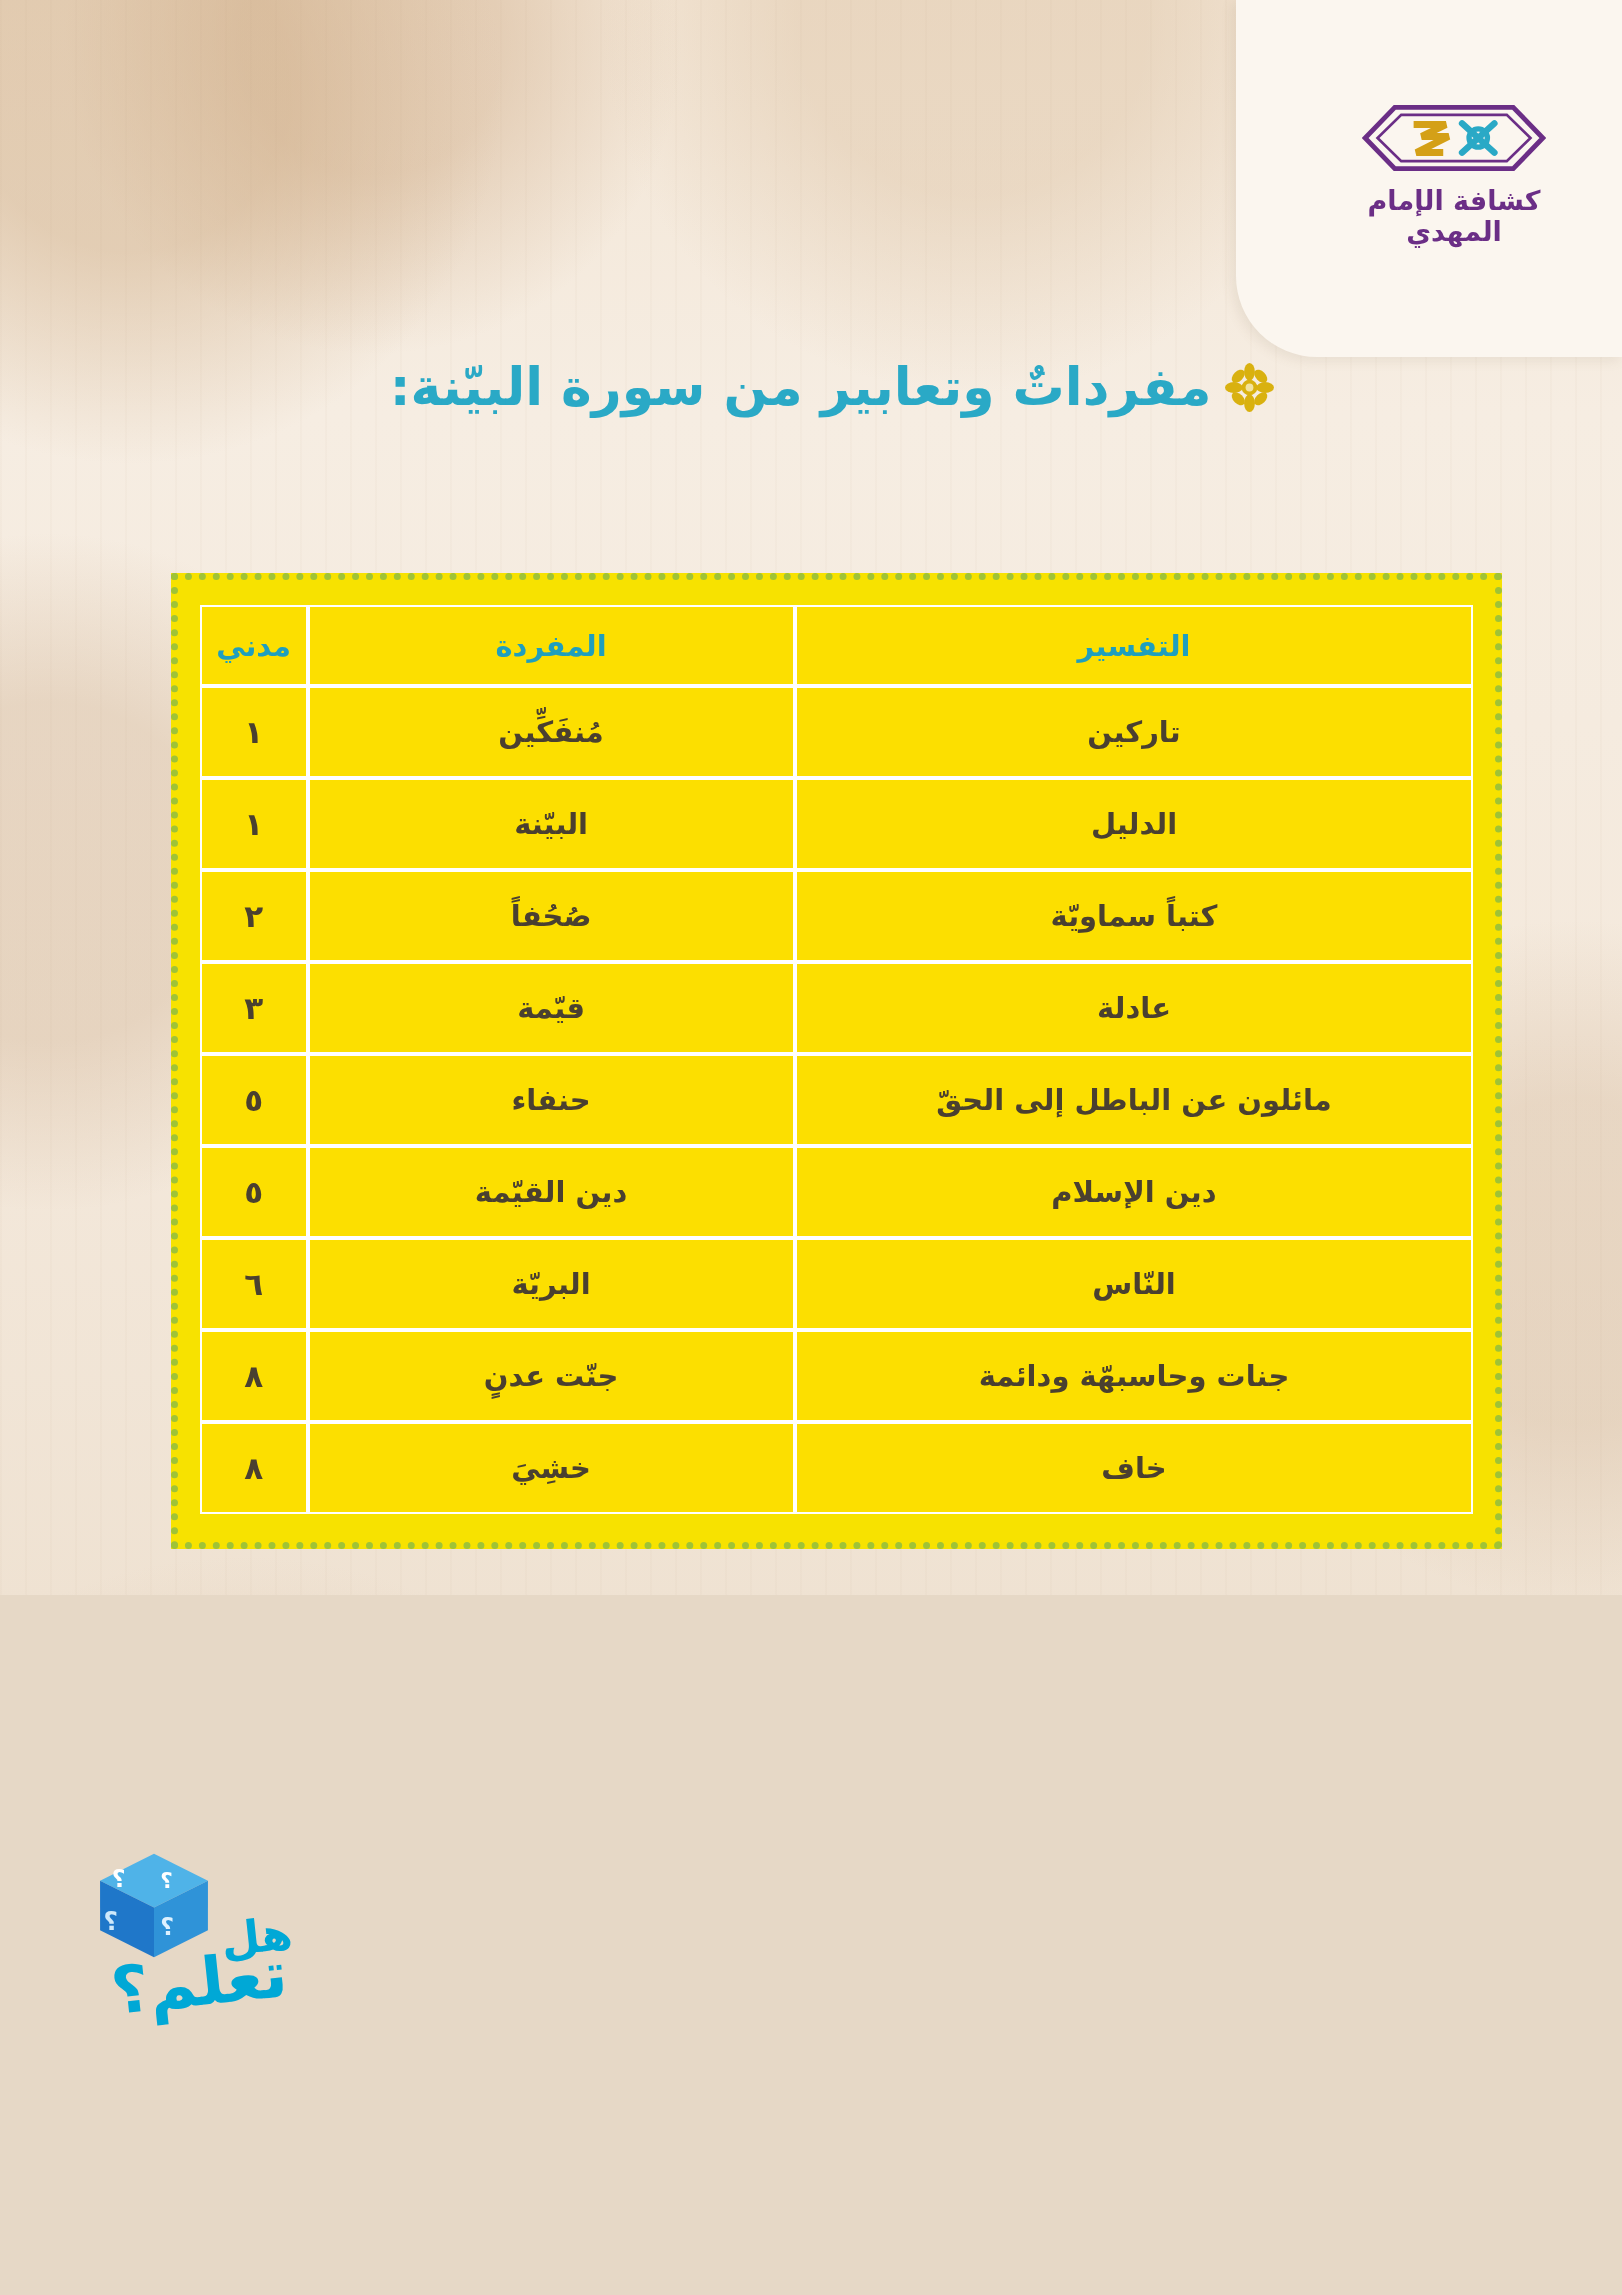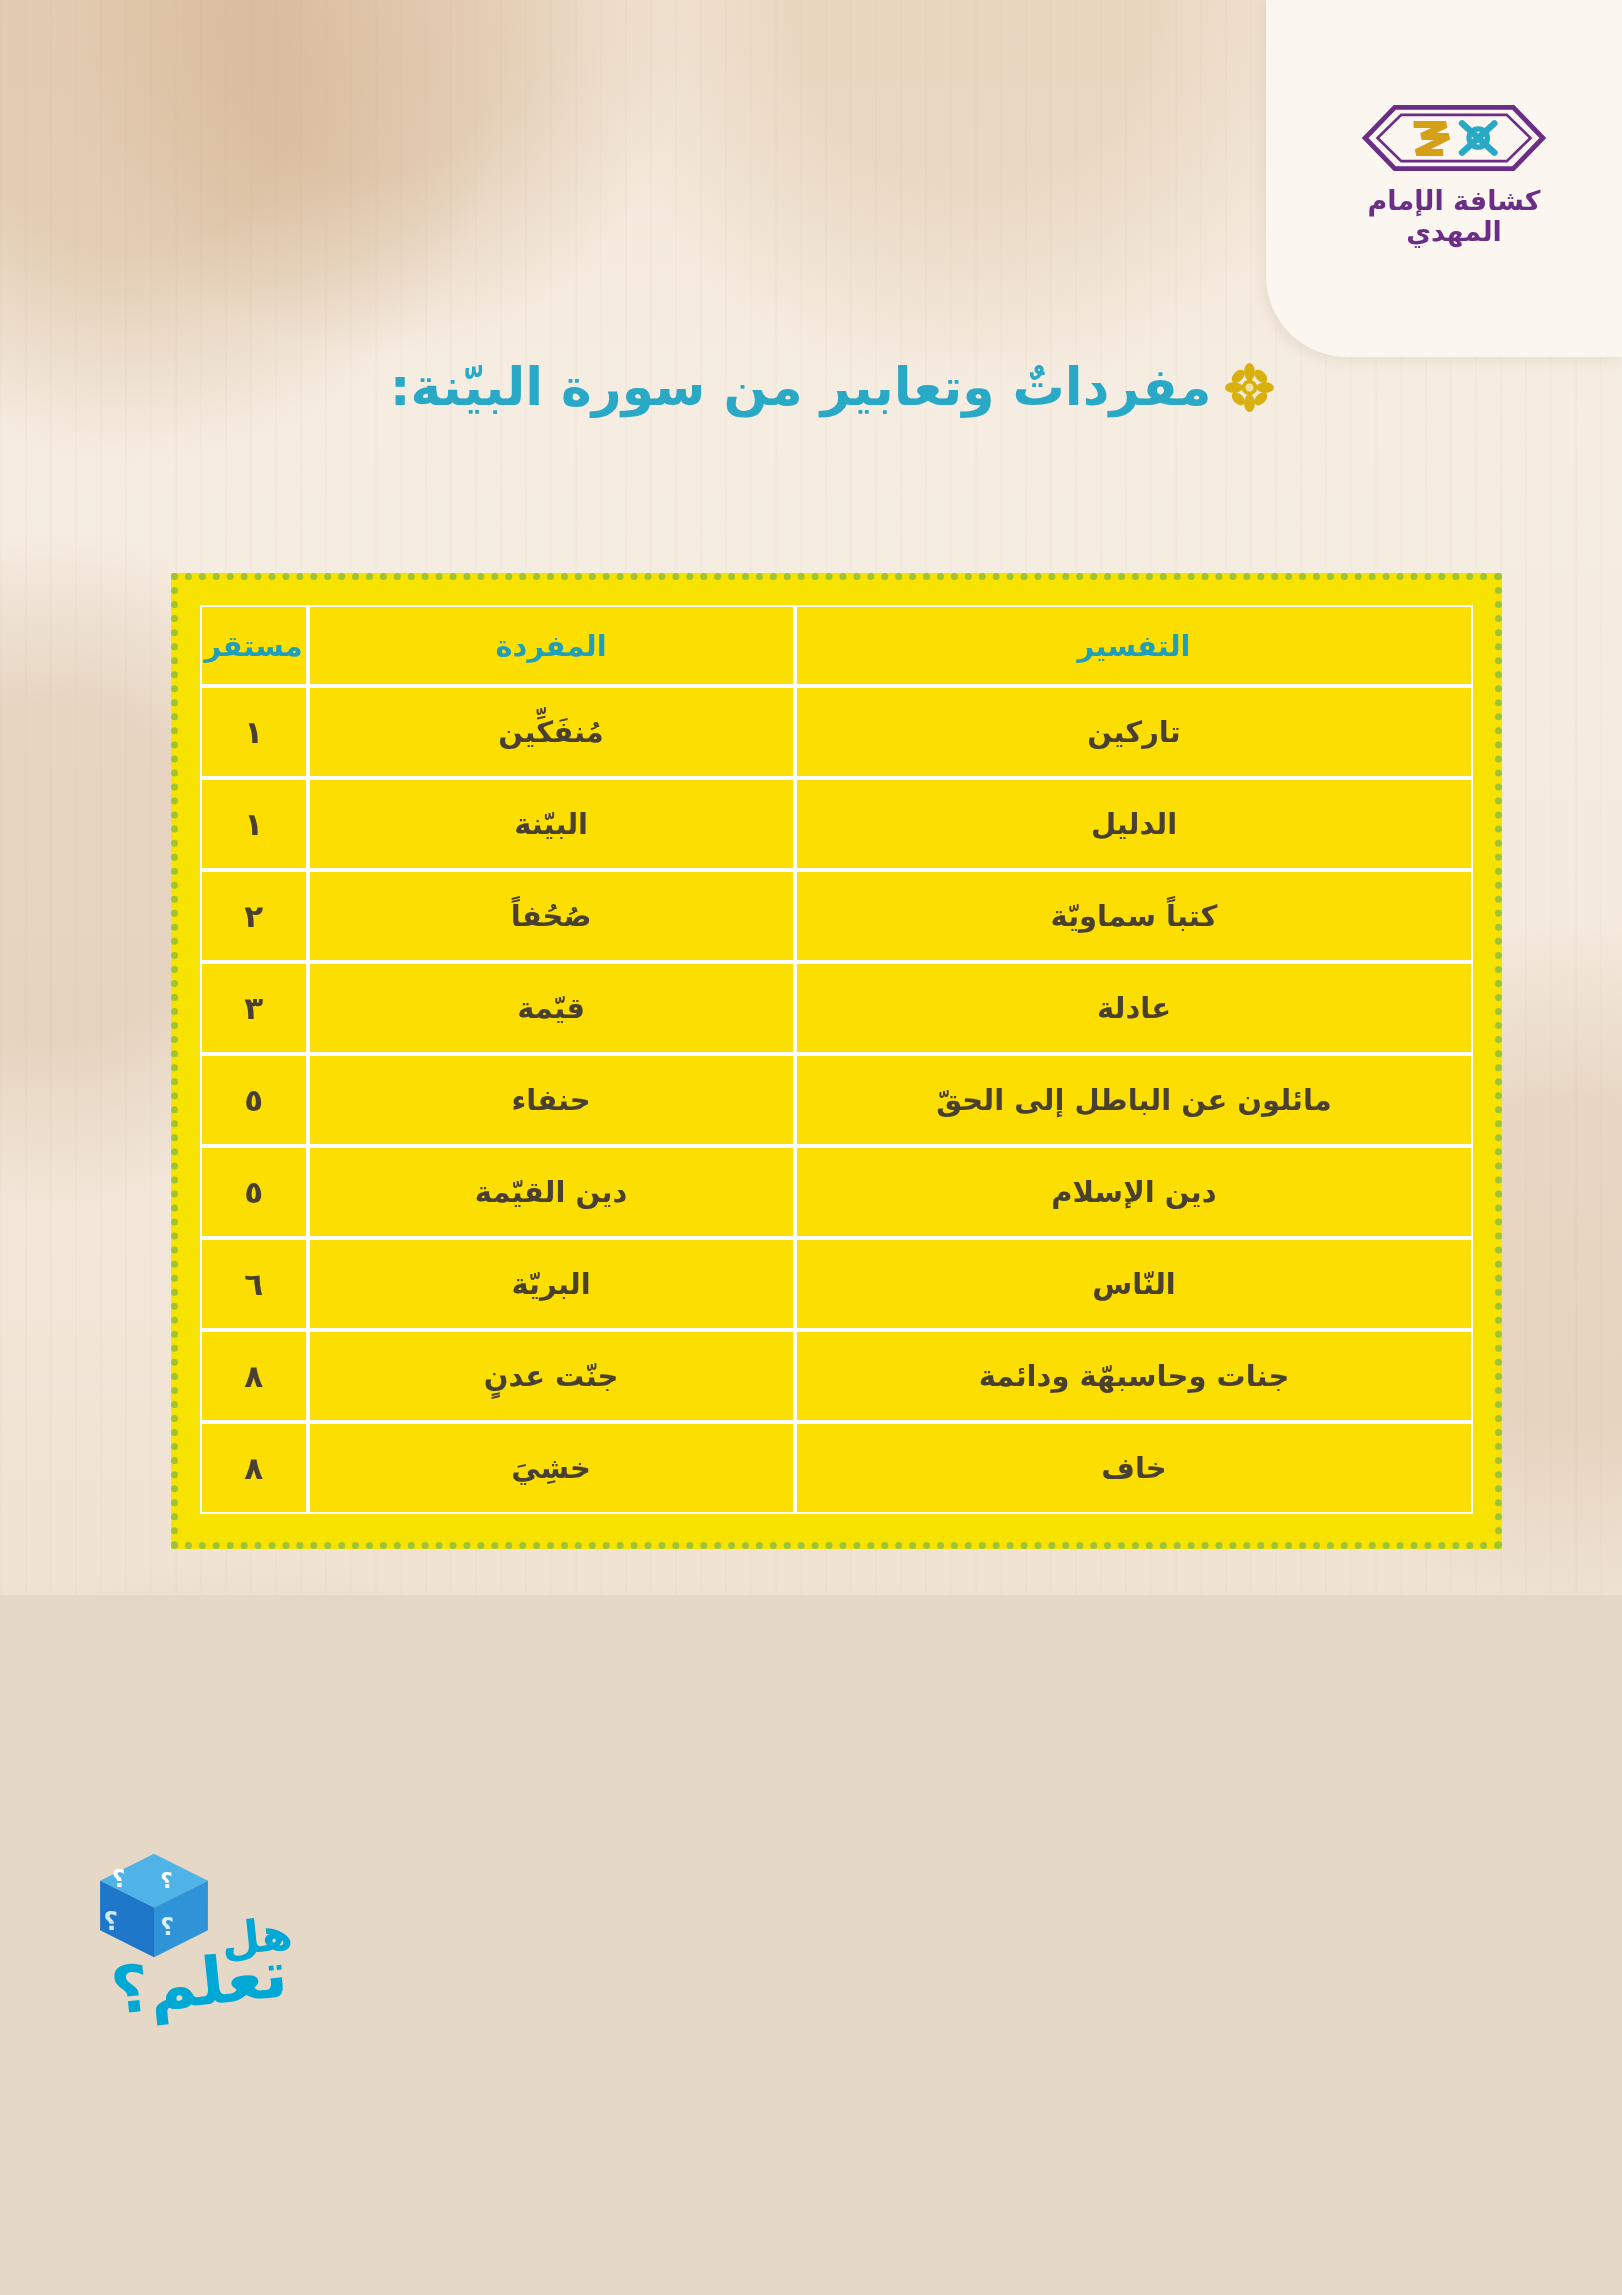--- a/index.html
+++ b/index.html
@@ -47,21 +47,21 @@
       repeating-linear-gradient(90deg,
         rgba(175,145,115,0.07) 0 1.6px,
         rgba(255,255,255,0) 1.6px 25px);
     opacity: .55;
   }
 
   
   .corner-card {
     position: absolute;
     top: 0; right: 0;
-    width: 356px; height: 357px;
+    width: 386px; height: 357px;
     background: #fbf6ef;
     border-bottom-left-radius: 81px;
     box-shadow: -3.2px 3.2px 12px rgba(120,95,70,.10);
     overflow: hidden;
   }
   .logo-wrap {
     position: absolute;
     top: 103px; right: 76px;
     width: 184px;
     text-align: center;
@@ -261,21 +261,21 @@
   <table class="vocab">
     <colgroup>
       <col class="c-expl">
         <col class="c-word">
         <col class="c-aya">
     </colgroup>
     <thead>
       <tr>
         <th>التفسير</th>
         <th>المفردة</th>
-        <th>مستقر</th>
+        <th>مدني</th>
       </tr>
     </thead>
     <tbody>
       <tr>
         <td class="expl">تاركين</td>
         <td class="word">مُنفَكِّين</td>
         <td class="aya">١</td>
       </tr>
       <tr>
         <td class="expl">الدليل</td>

